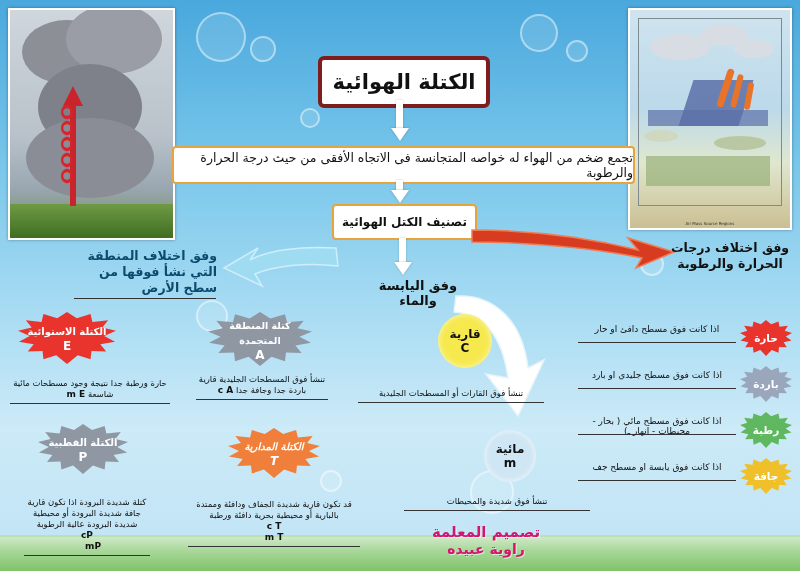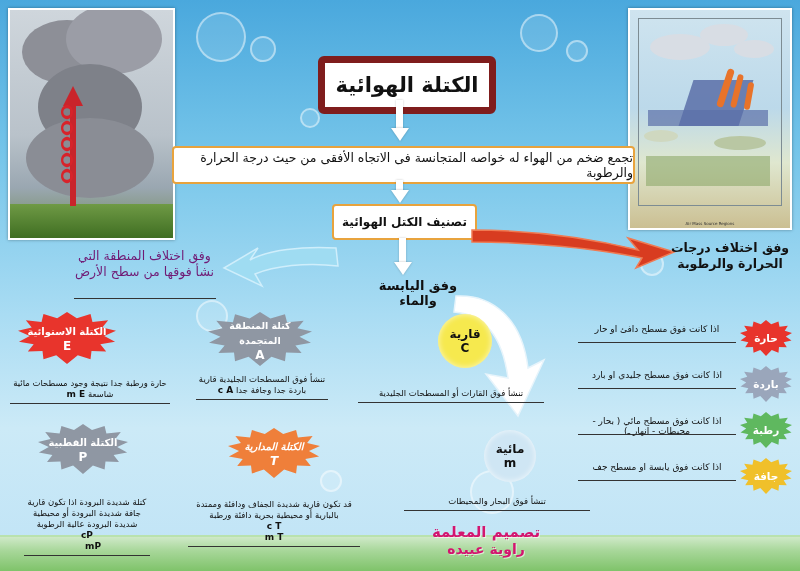--- a/index.html
+++ b/index.html
@@ -23,33 +23,33 @@
   .zig{position:absolute;color:#d8232a;font-weight:bold;font-size:17px;line-height:13px;left:0;top:24px;writing-mode:vertical-rl;}
   
   .photo-right{position:absolute;right:8px;top:8px;width:160px;height:218px;background:#f4f6f2;border:2px solid #ffffff;box-shadow:0 0 3px rgba(0,0,0,.35);overflow:hidden;}
   .pr-bg{position:absolute;inset:0;background:linear-gradient(180deg,#cfe4ef 0%, #bcd9ea 45%, #dfe7cf 70%, #cbbf92 100%);}
   .pr-box{position:absolute;left:8px;top:8px;right:8px;bottom:22px;border:1px solid #7d8c93;}
   .pr-cloud{position:absolute;background:#d8dde4;border-radius:50%;}
   .pr-front{position:absolute;background:#5b6fa8;}
   .pr-oran{position:absolute;background:#e8732a;border-radius:4px;}
   .pr-cap{position:absolute;bottom:2px;left:0;width:100%;text-align:center;font-size:4px;color:#333;}
   
-  .title-box{position:absolute;left:318px;top:56px;width:164px;height:44px;background:#ffffff;border:7px solid #7f1d1d;border-radius:6px;display:flex;align-items:center;justify-content:center;text-align:center;}
+  .title-box{position:absolute;left:318px;top:56px;width:164px;height:44px;background:#ffffff;border:4px solid #7f1d1d;border-radius:6px;display:flex;align-items:center;justify-content:center;text-align:center;}
   .title-box span{font-size:21px;font-weight:bold;color:#111;}
   .def-box{position:absolute;left:172px;top:146px;width:459px;height:34px;background:#fff;border:2px solid #e8a33d;border-radius:4px;display:flex;align-items:center;}
   .def-box span{font-size:12.5px;color:#111;}
   .class-box{position:absolute;left:332px;top:204px;width:141px;height:32px;background:#fff;border:2px solid #e8a33d;border-radius:4px;display:flex;align-items:center;justify-content:center;}
   .class-box span{font-size:12px;font-weight:bold;color:#111;}
   
   .v-arrow{position:absolute;width:0;height:0;border-left:9px solid transparent;border-right:9px solid transparent;border-top:13px solid #ffffff;filter:drop-shadow(0 0 1px rgba(0,0,0,.25));}
   .v-stem{position:absolute;width:7px;background:#ffffff;filter:drop-shadow(0 0 1px rgba(0,0,0,.2));}
   
   .branch-mid{position:absolute;left:370px;top:278px;width:96px;text-align:center;font-size:13px;font-weight:bold;color:#111;}
   .branch-right{position:absolute;right:10px;top:240px;width:120px;text-align:center;font-size:12.5px;font-weight:bold;color:#111;line-height:16px;}
-  .branch-left{position:absolute;left:72px;top:248px;width:145px;text-align:center;font-size:12.5px;font-weight:normal;color:#701a75;line-height:16px;}
+  .branch-left{position:absolute;left:72px;top:248px;width:145px;font-size:12.5px;font-weight:bold;color:#0c4a6e;line-height:16px;}
   
   .arrow-left-big{position:absolute;left:222px;top:244px;width:118px;height:46px;}
   .arrow-red-big{position:absolute;left:470px;top:226px;width:206px;height:44px;}
   .arrow-white-big{position:absolute;left:452px;top:290px;width:100px;height:150px;}
   
   .burst{position:absolute;display:flex;align-items:center;justify-content:center;text-align:center;color:#fff;font-weight:bold;}
   .burst span{position:relative;z-index:2;line-height:13px;}
   .b-red{background:#e8342c;}
   .b-grey{background:#8f97a3;}
   .b-org{background:#ef7f3a;font-style:italic;}
@@ -227,21 +227,21 @@
 <div class="desc" style="left:358px;top:388px;width:186px;">
   <span>تنشأ فوق القارات أو المسطحات الجليدية</span>
   <span class="ul"></span>
 </div>
 
 <div class="mbubble" style="left:484px;top:430px;width:52px;height:52px;">
   <span>مائية</span>
   <span>m</span>
 </div>
 <div class="desc" style="left:404px;top:496px;width:186px;">
-  <span>تنشأ فوق البحار والمحيطات</span>
+  <span>تنشأ فوق شديدة والمحيطات</span>
   <span class="ul"></span>
 </div>
 
 <div class="rlist">
   <div class="rrow">
     <div class="txt">اذا كانت فوق مسطح دافئ او حار</div>
     <div class="ul"></div>
     <div class="rbadge starshape" style="background:#e8342c;">
       <span>حارة</span>
     </div>

